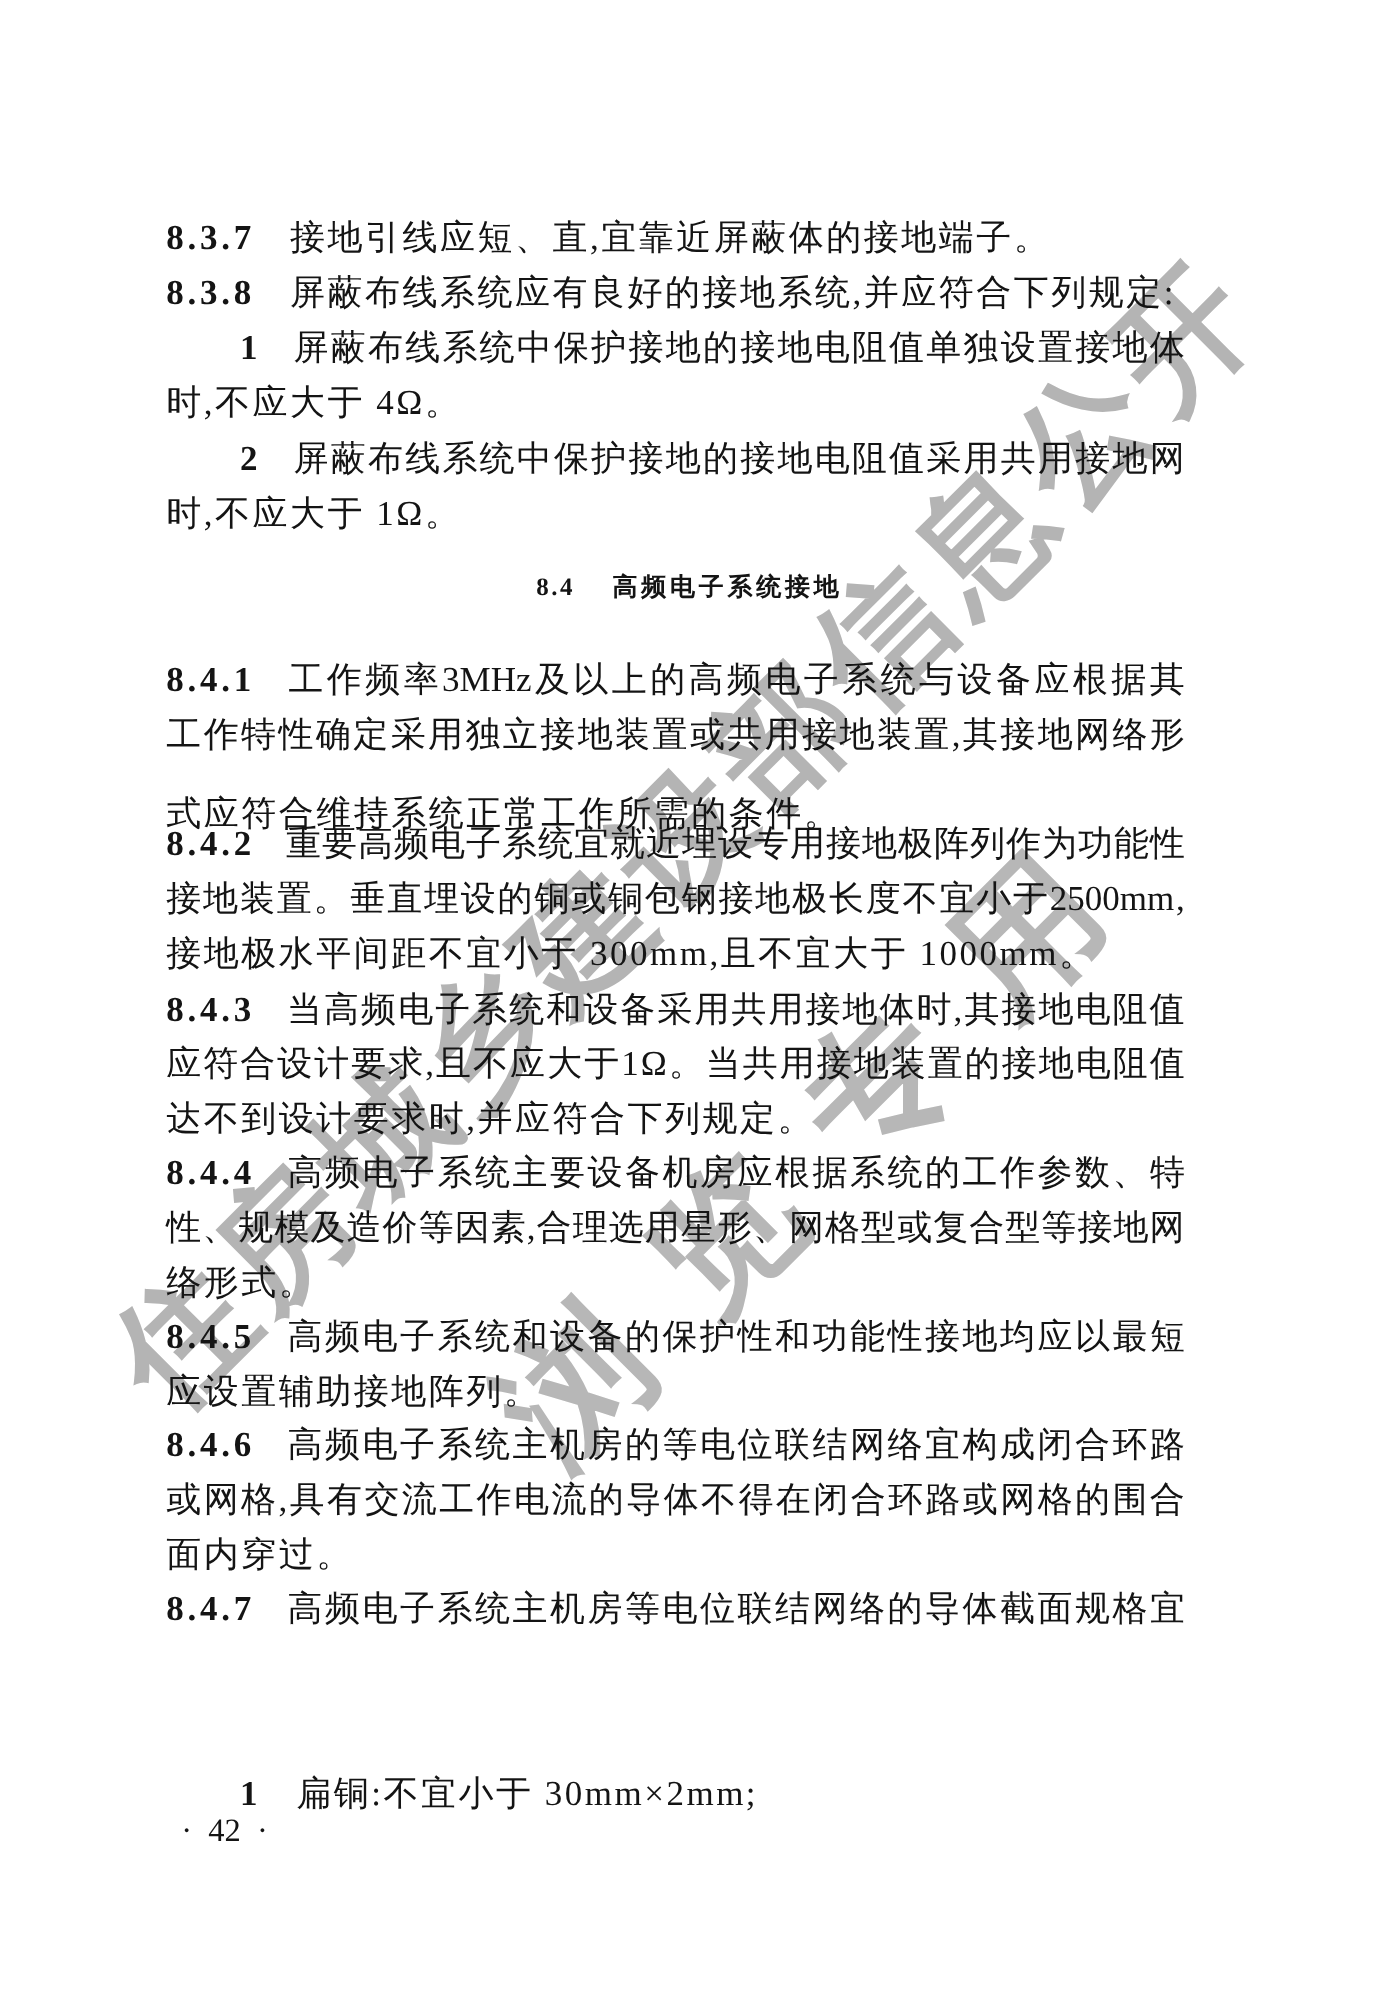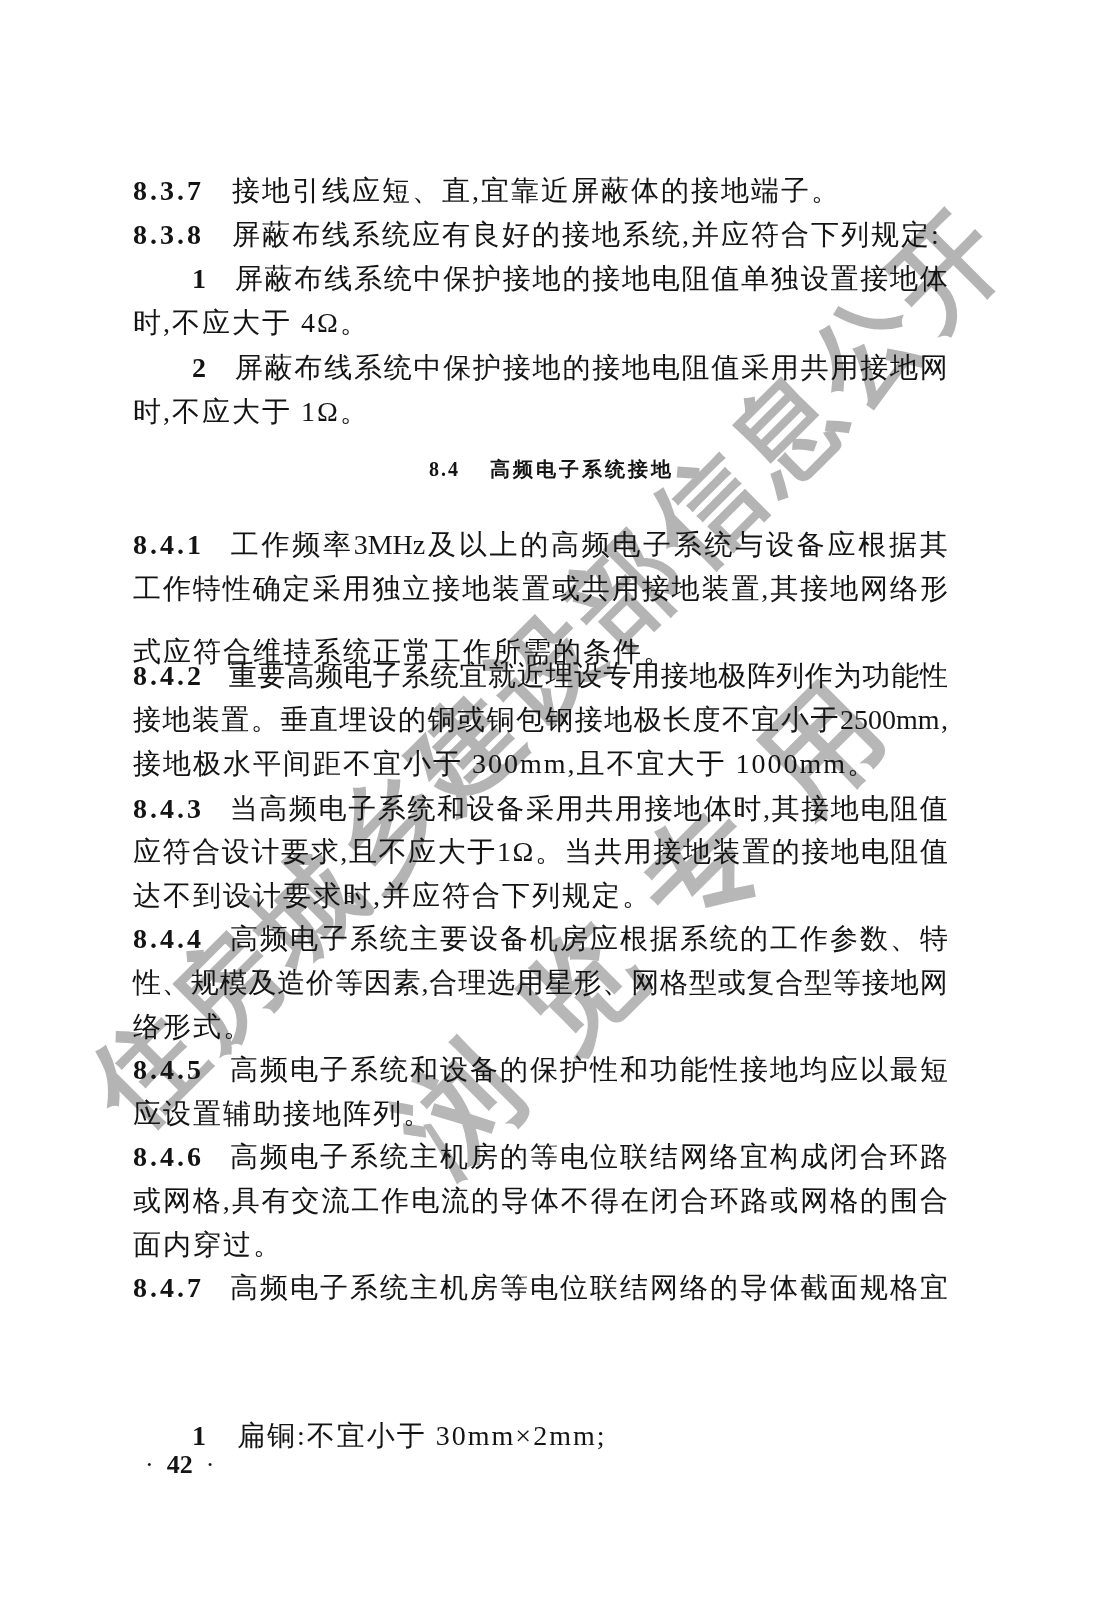--- a/index.html
+++ b/index.html
@@ -29,21 +29,21 @@
   .just{display:flex;justify-content:space-between;align-items:baseline;
         letter-spacing:0;white-space:normal;}
   .just .num{margin-right:24px;flex:0 0 auto;}
   .heading{
     position:absolute;left:0;top:456px;width:1103px;text-align:center;
     font-size:20px;font-weight:bold;letter-spacing:2px;
   }
   .heading .hnum{margin-right:30px;}
   .heading .htitle{font-family:"Liberation Sans","DejaVu Sans",sans-serif;letter-spacing:3px;}
   .footer{position:absolute;left:145px;top:1450px;font-size:26px;}
-  .footer .fnum{font-weight:bold;margin:11px 13px;}
+  .footer .fnum{font-weight:normal;margin:11px 13px;}
 </style>
 </head>
 <body>
 
 <div class="page">
 
   <div class="watermark wm1">住房城乡建设部信息公开</div>
   <div class="watermark wm2">浏览专用</div>
 
   <div class="content">

